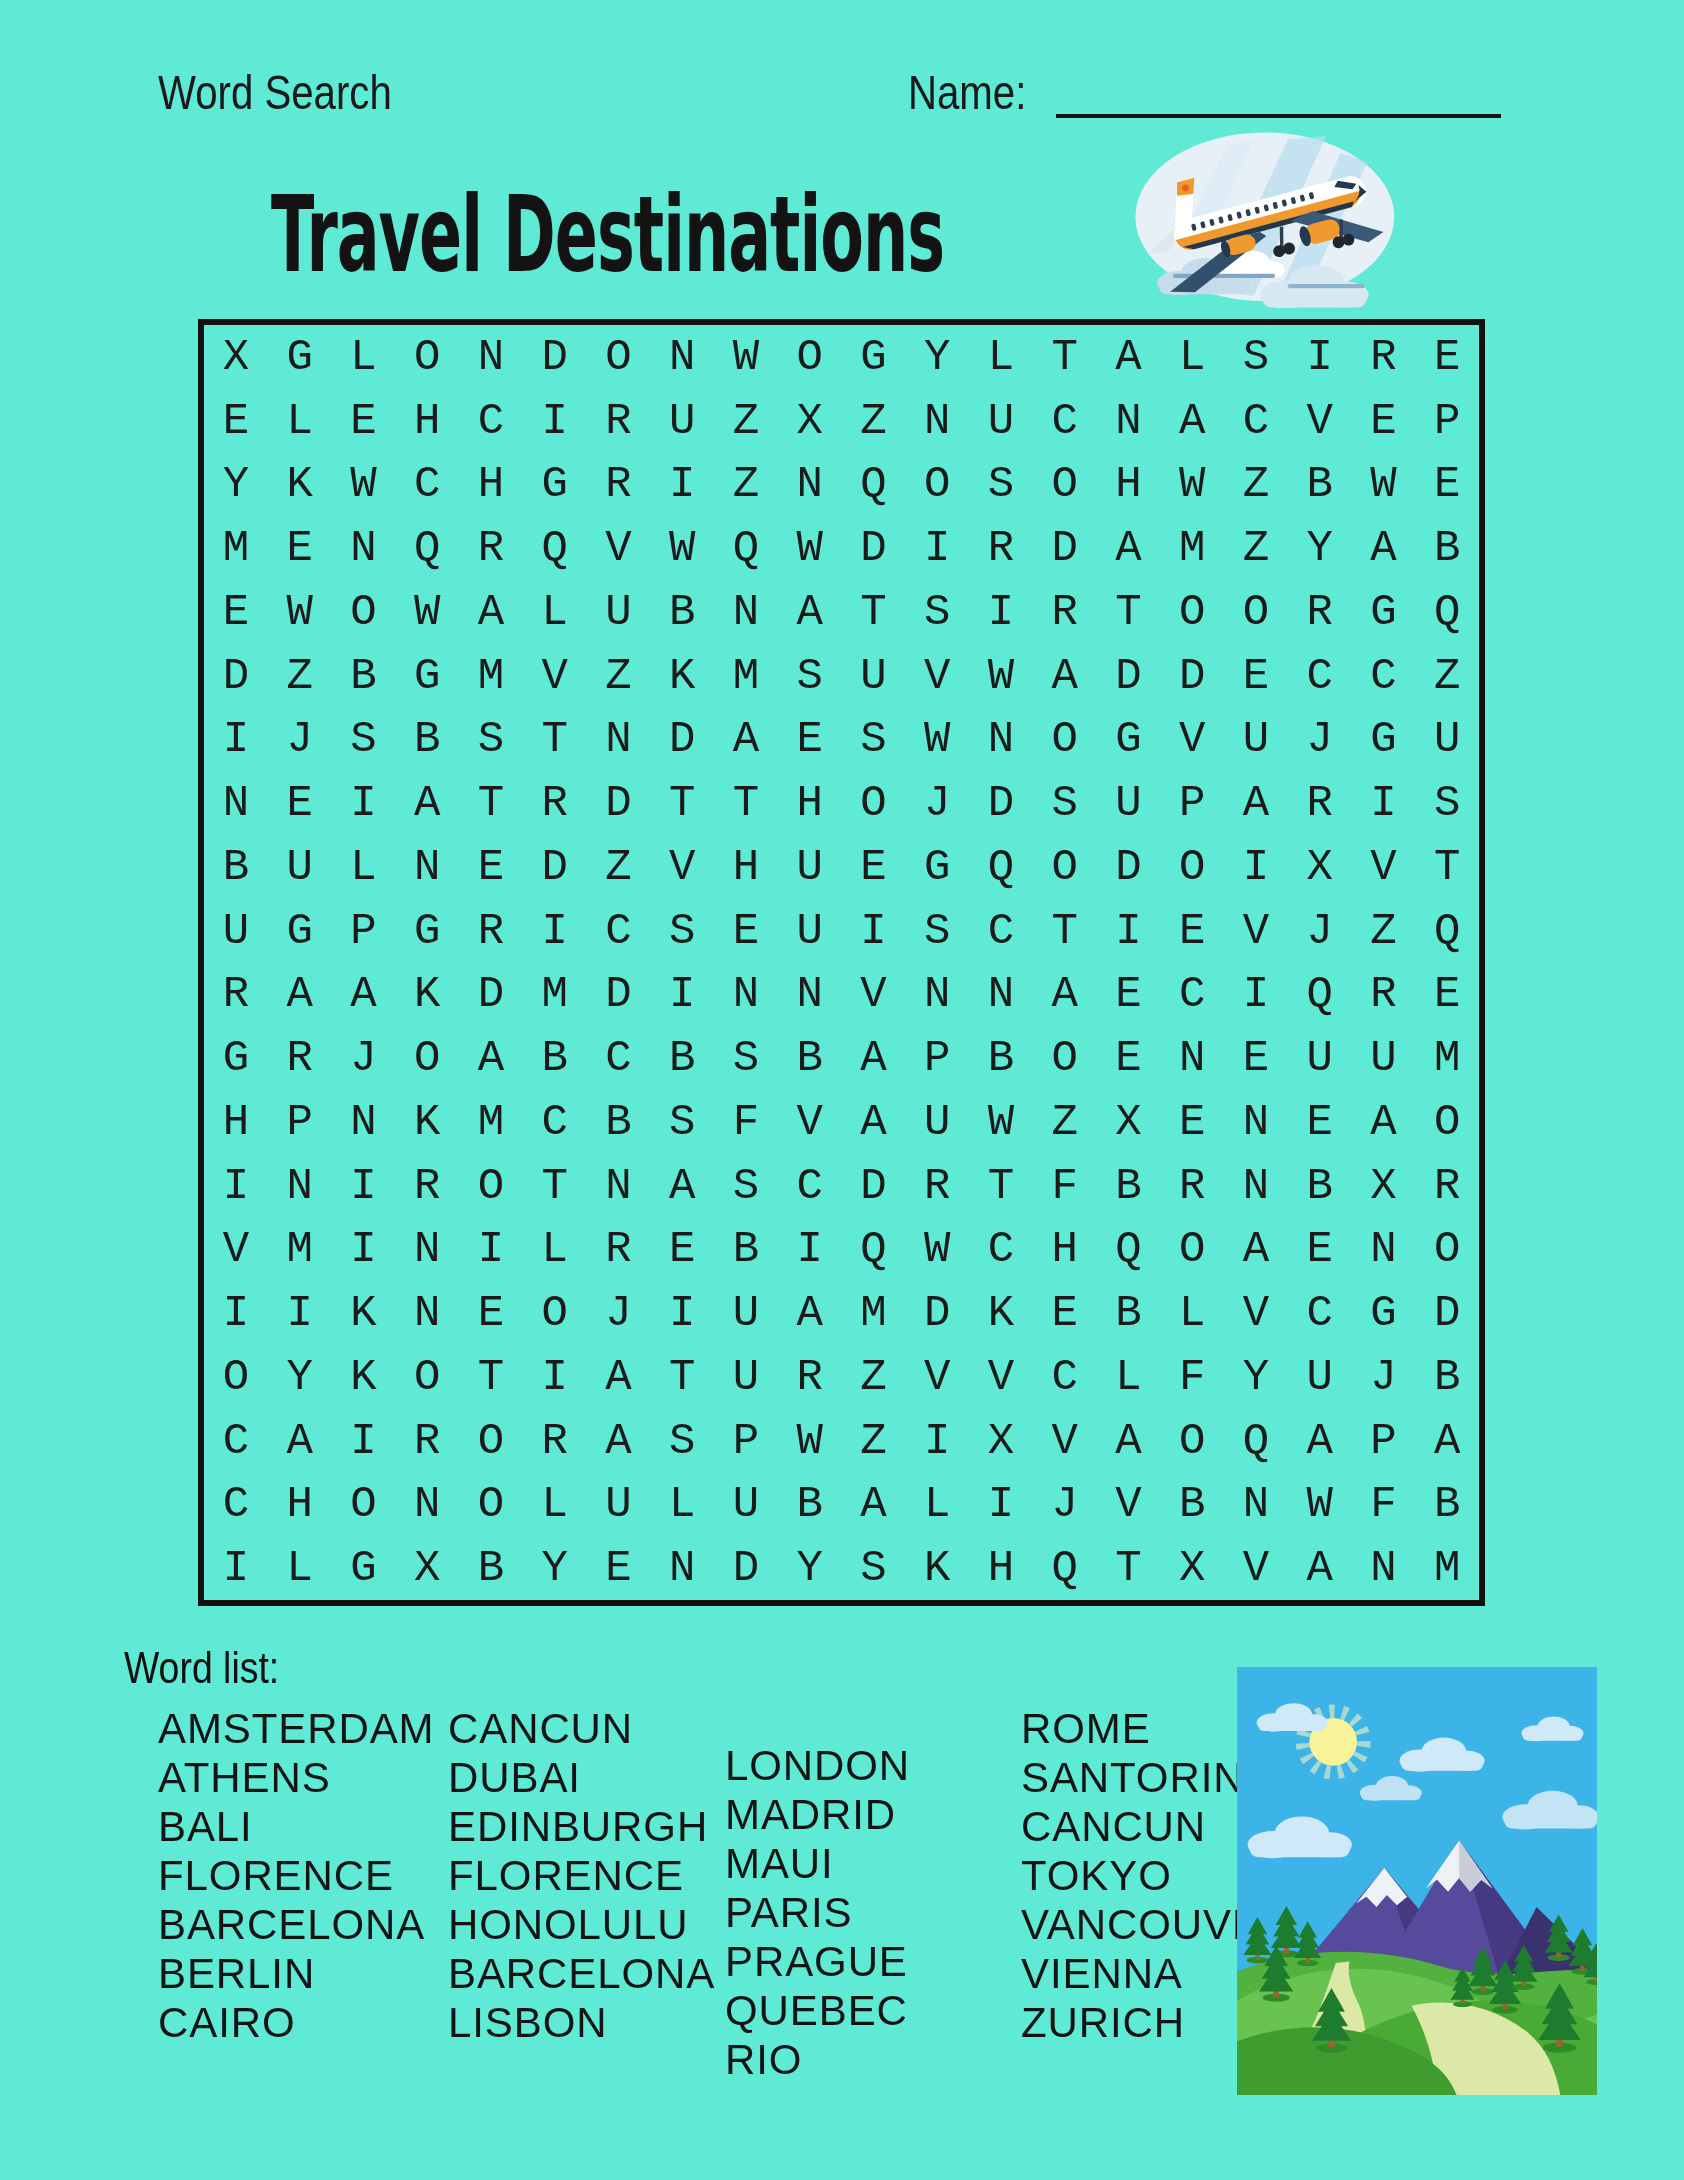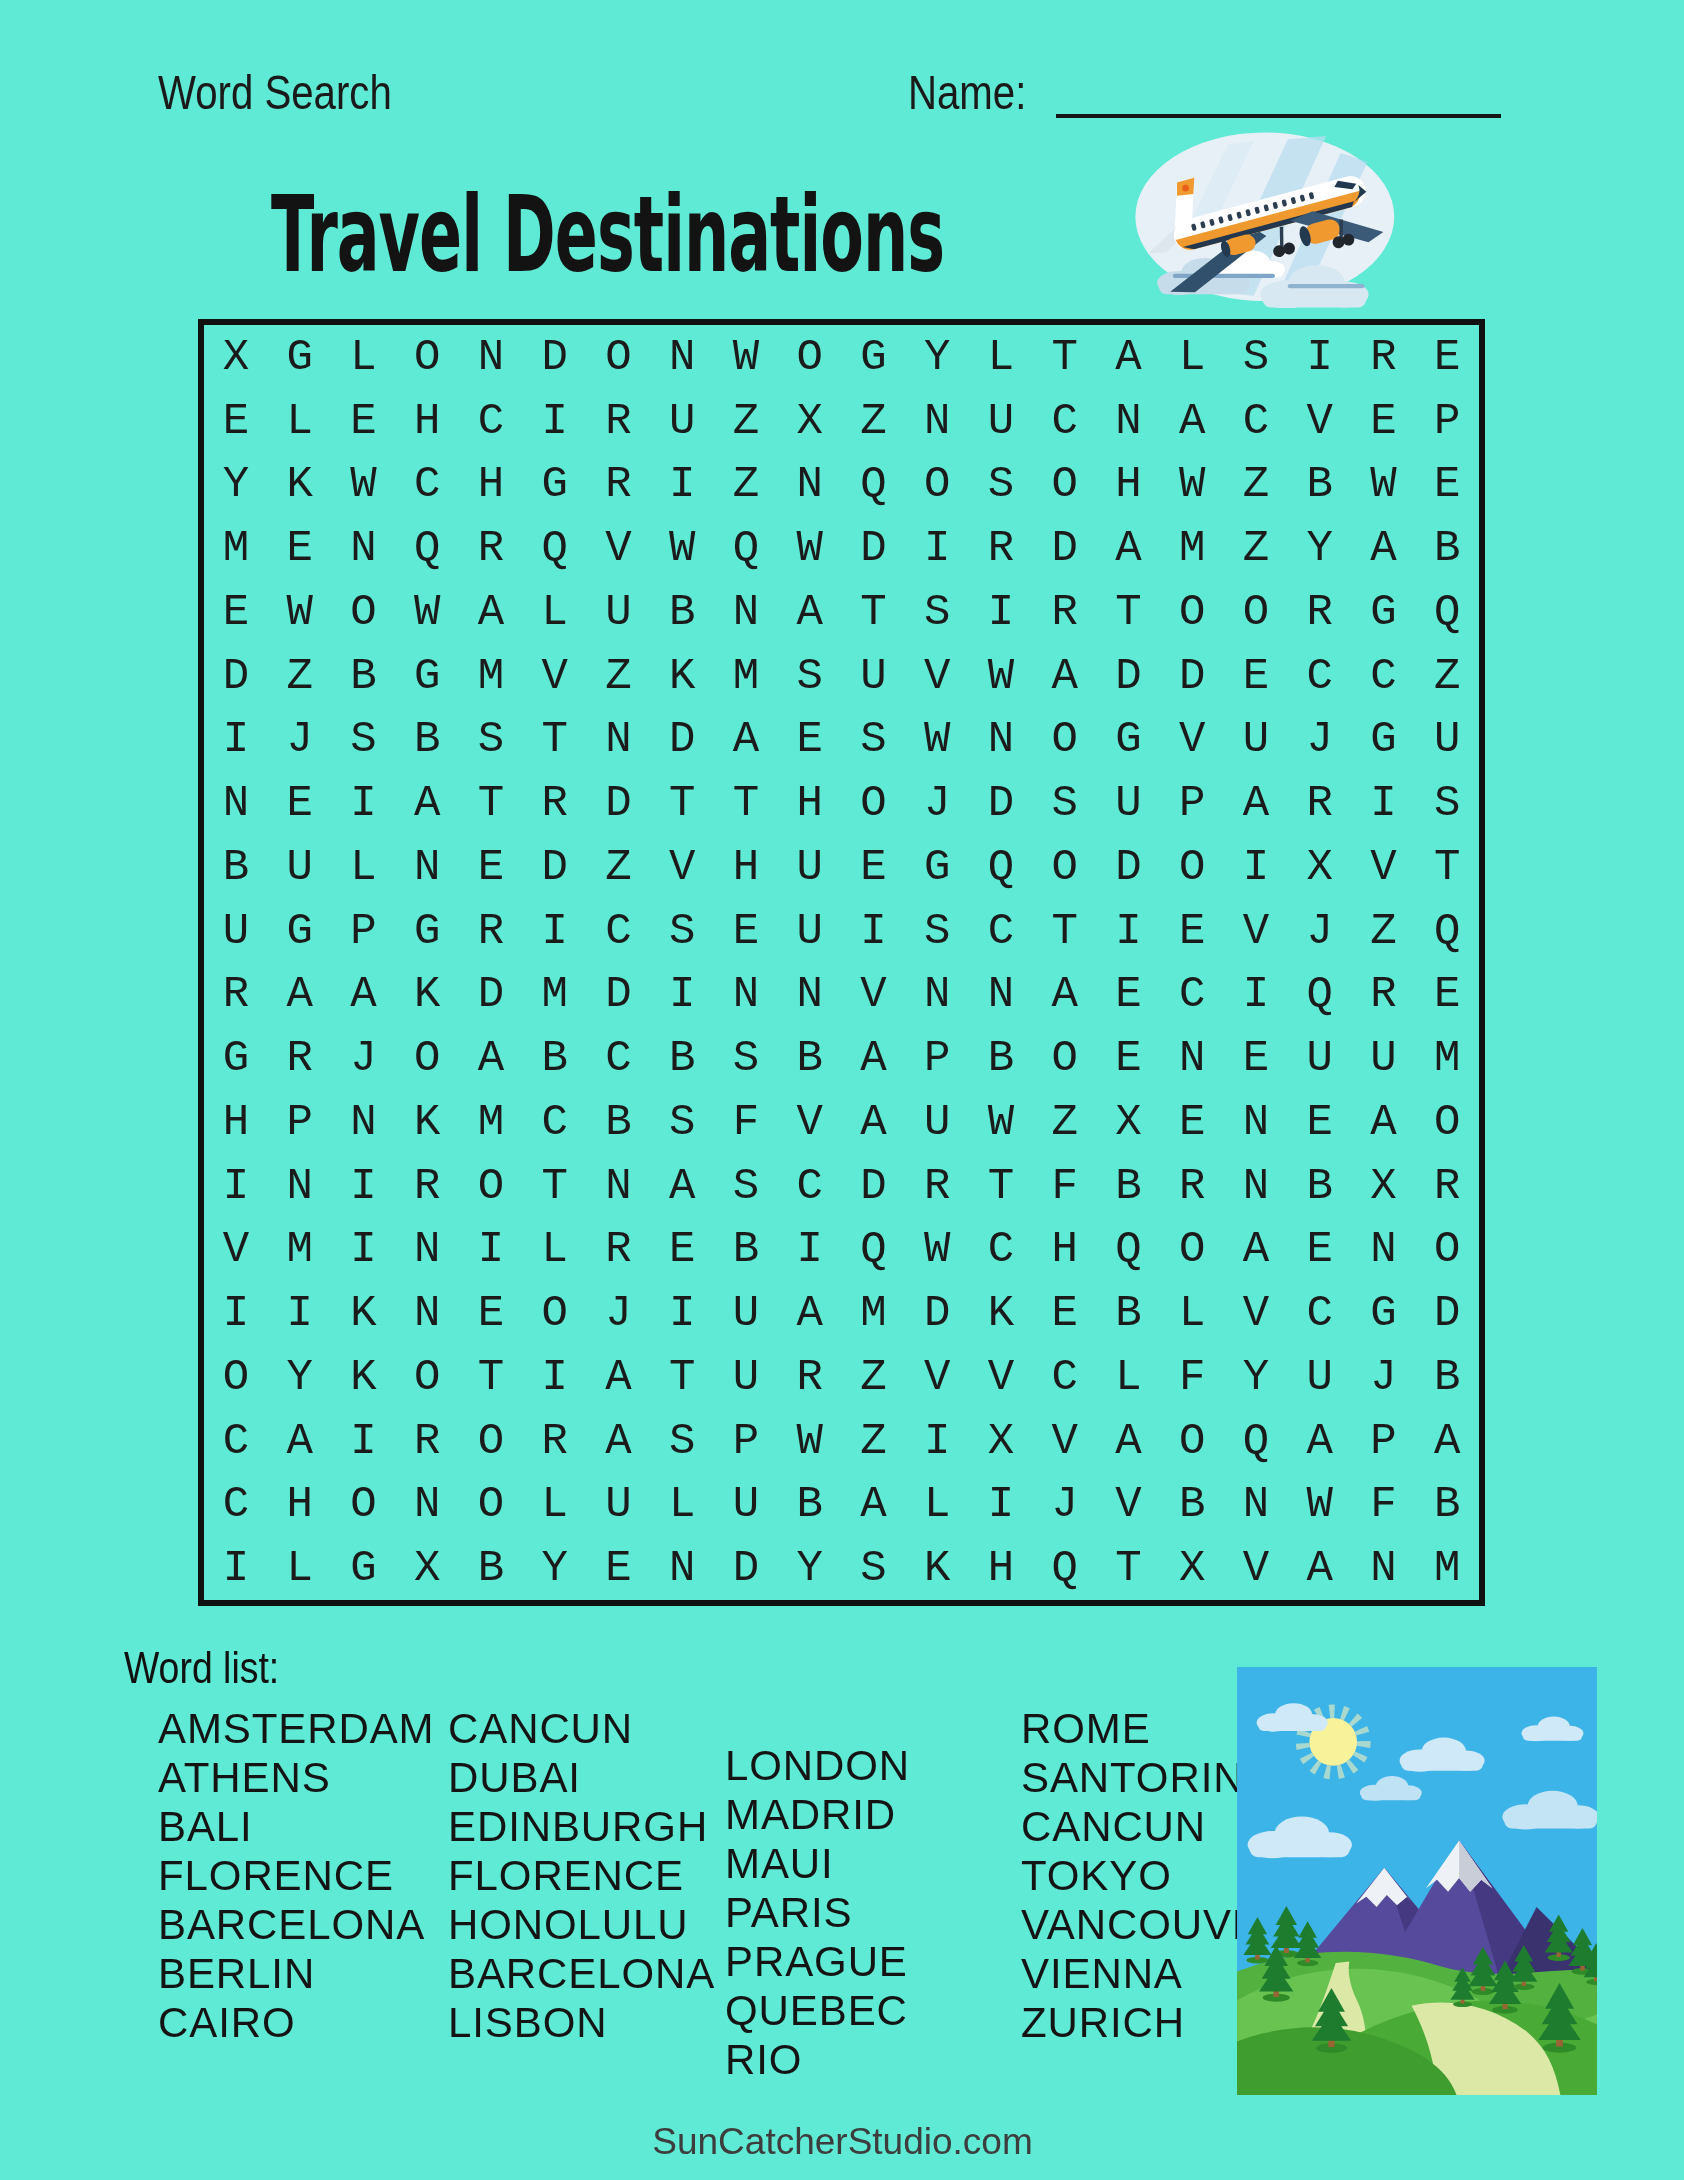--- a/index.html
+++ b/index.html
@@ -599,15 +599,14 @@
       <use href="#pine" x="294" y="344" width="42" height="64"></use>
       <use href="#pine" x="320" y="326" width="34" height="54"></use>
       <use href="#pine" x="250" y="352" width="30" height="48"></use>
       <use href="#pine" x="360" y="290" width="36" height="56"></use>
       <use href="#pine" x="388" y="306" width="36" height="56"></use>
       <use href="#pine" x="406" y="324" width="32" height="50"></use>
       <use href="#pine" x="352" y="370" width="54" height="84"></use>
     </g>
   </svg>
 
-  <div class="footer">SunCatcherStudio.com</div>
 </div>
 
 
 </body></html>

